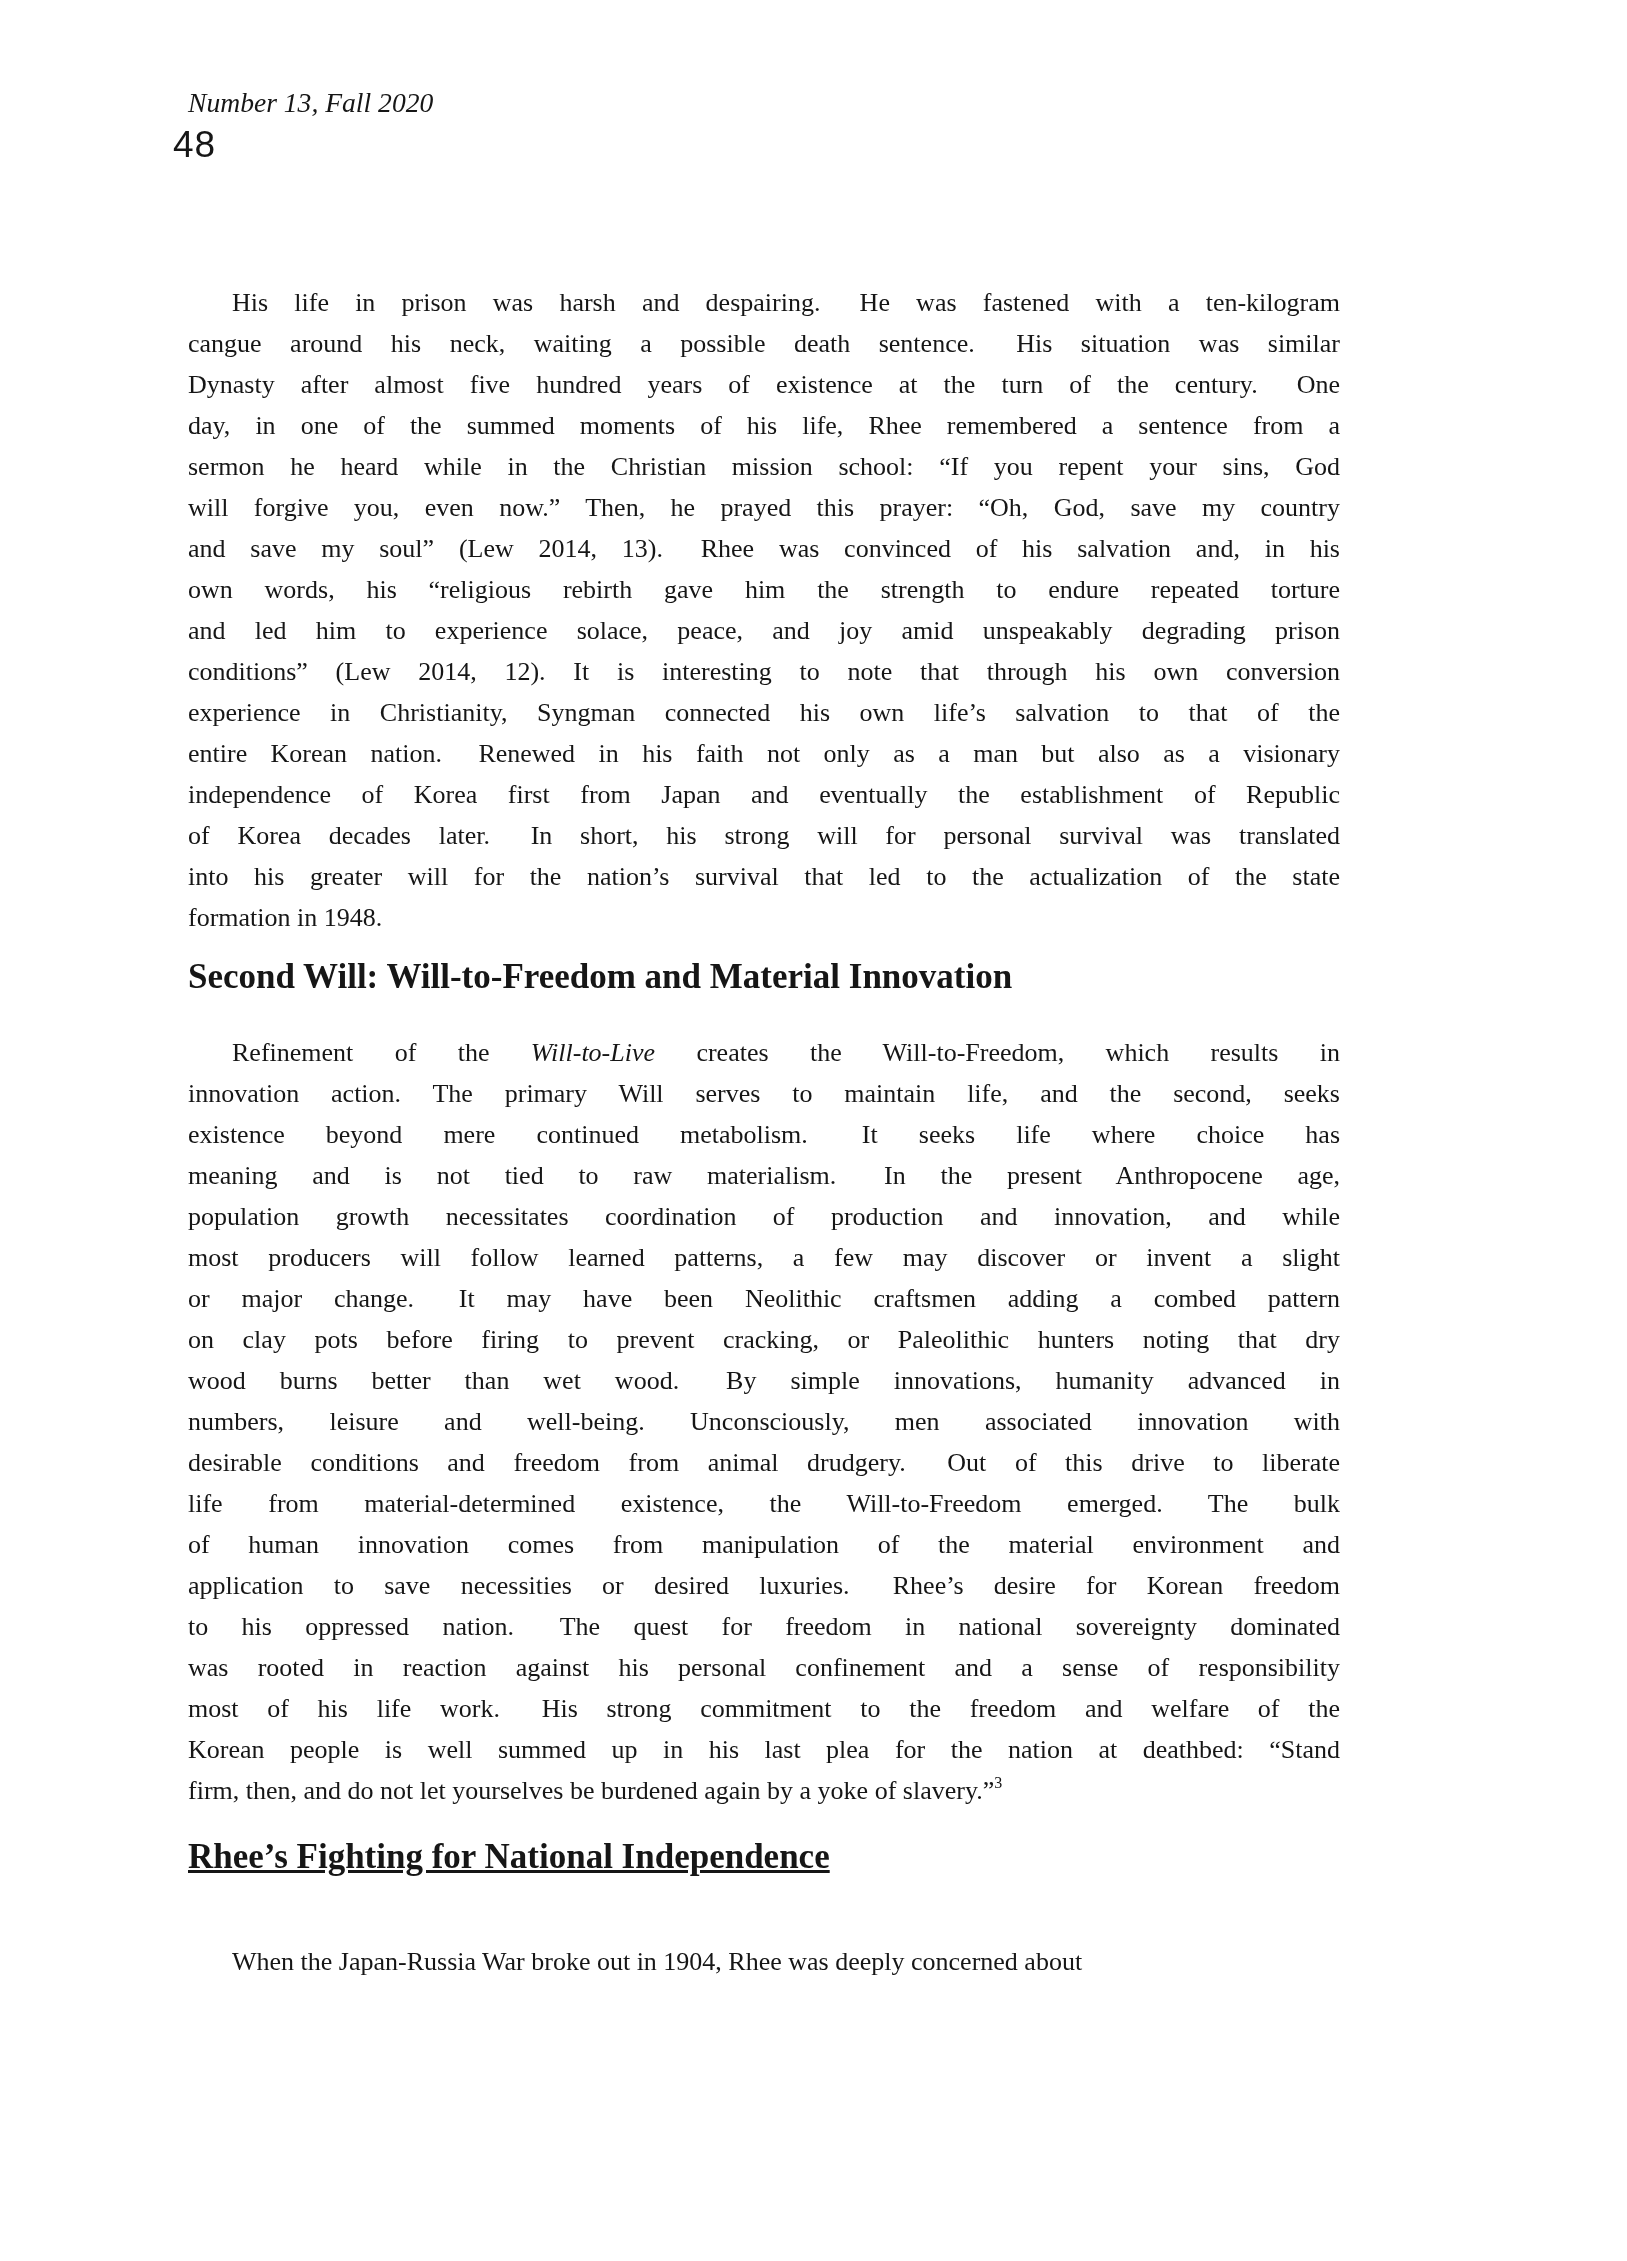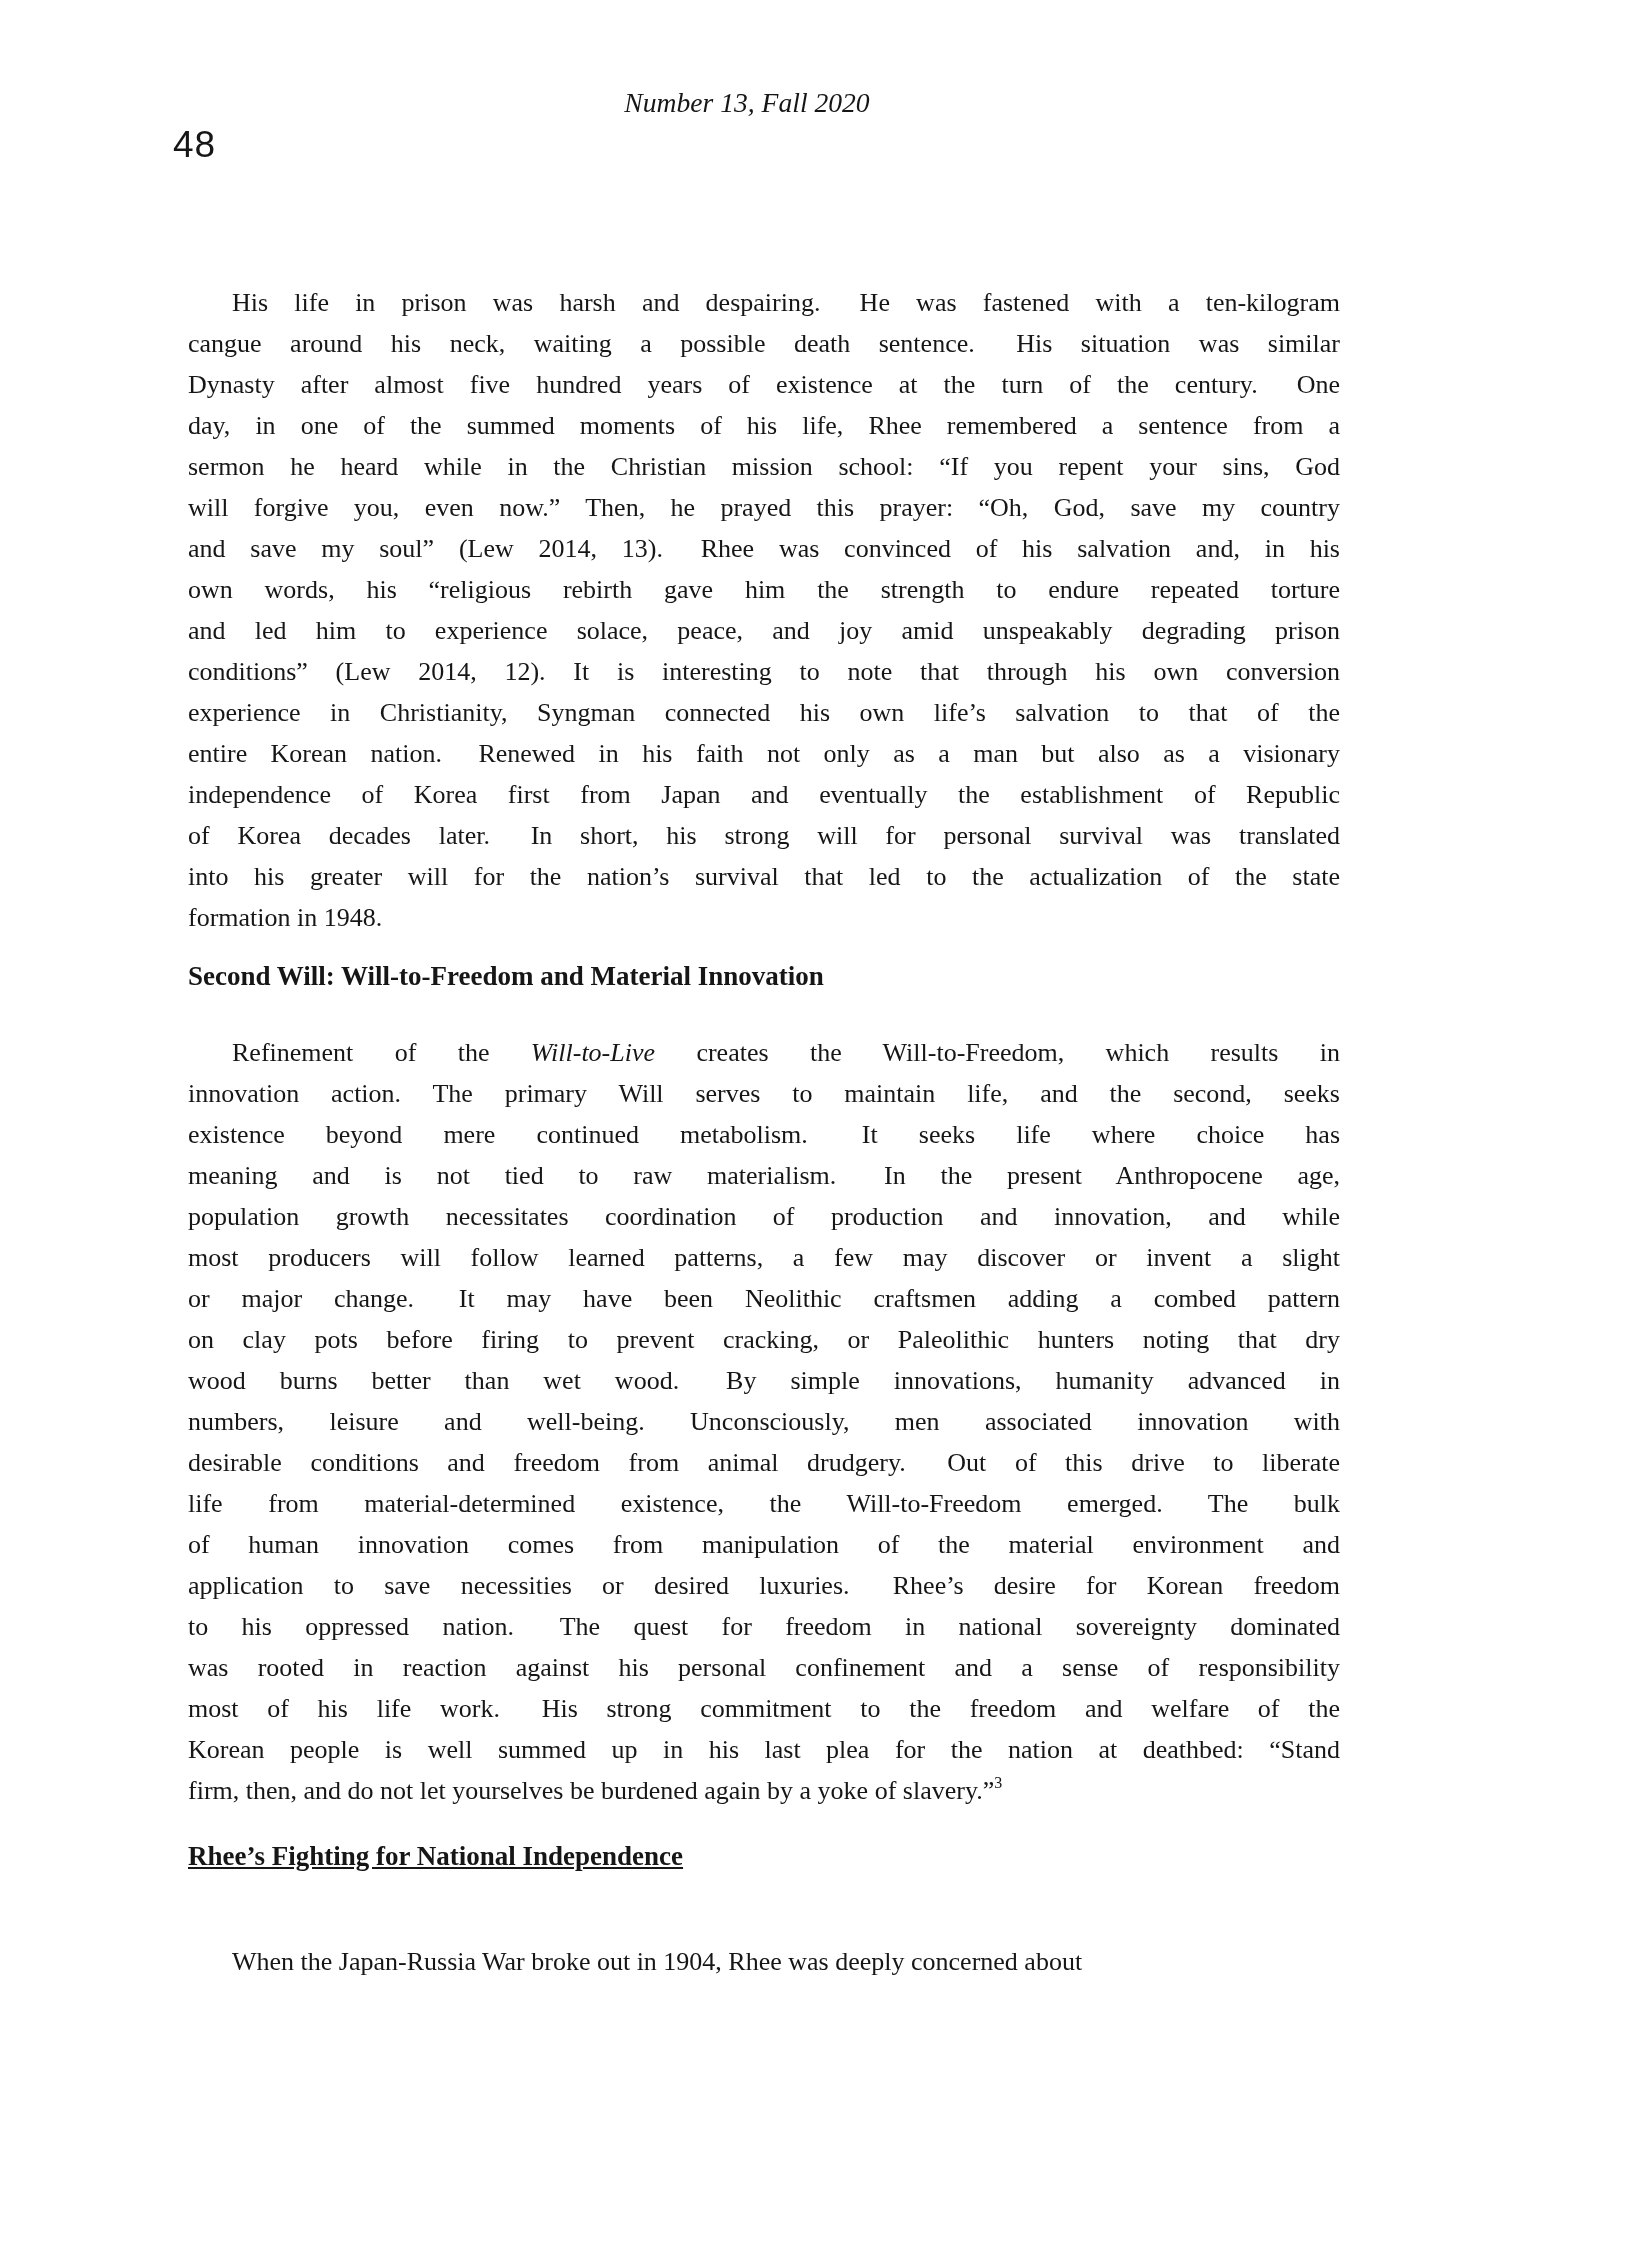--- a/index.html
+++ b/index.html
@@ -10,21 +10,21 @@
     background: #ffffff;
     color: #161616;
     font-family: "Liberation Serif", serif;
     overflow: hidden;
   }
   .running-header {
     position: absolute;
     top: 86px;
     left: 188px;
     width: 1118px;
-    text-align: center;
+    text-align: left;
     font-style: italic;
     font-size: 27.6px;
     line-height: 34px;
     white-space: nowrap;
   }
   .page-number {
     position: absolute;
     top: 126px;
     left: 173px;
     font-family: "Liberation Sans", sans-serif;
@@ -51,21 +51,21 @@
   .line.first { padding-left: 44px; }
   .line.last { text-align-last: left; }
   .italic-term { font-style: italic; }
   .footnote-ref {
     font-size: 16px;
     vertical-align: 10.7px;
     line-height: 0;
   }
   .section-heading {
     font-weight: bold;
-    font-size: 27px;
+    font-size: 35px;
     line-height: 41px;
     margin: 17.6px 0 35px 0;
     text-align: left;
   }
   .section-heading.second { margin: 25px 0 64px 0; text-decoration: underline; }
 </style>
 </head>
 <body>
 
 <div class="page">

